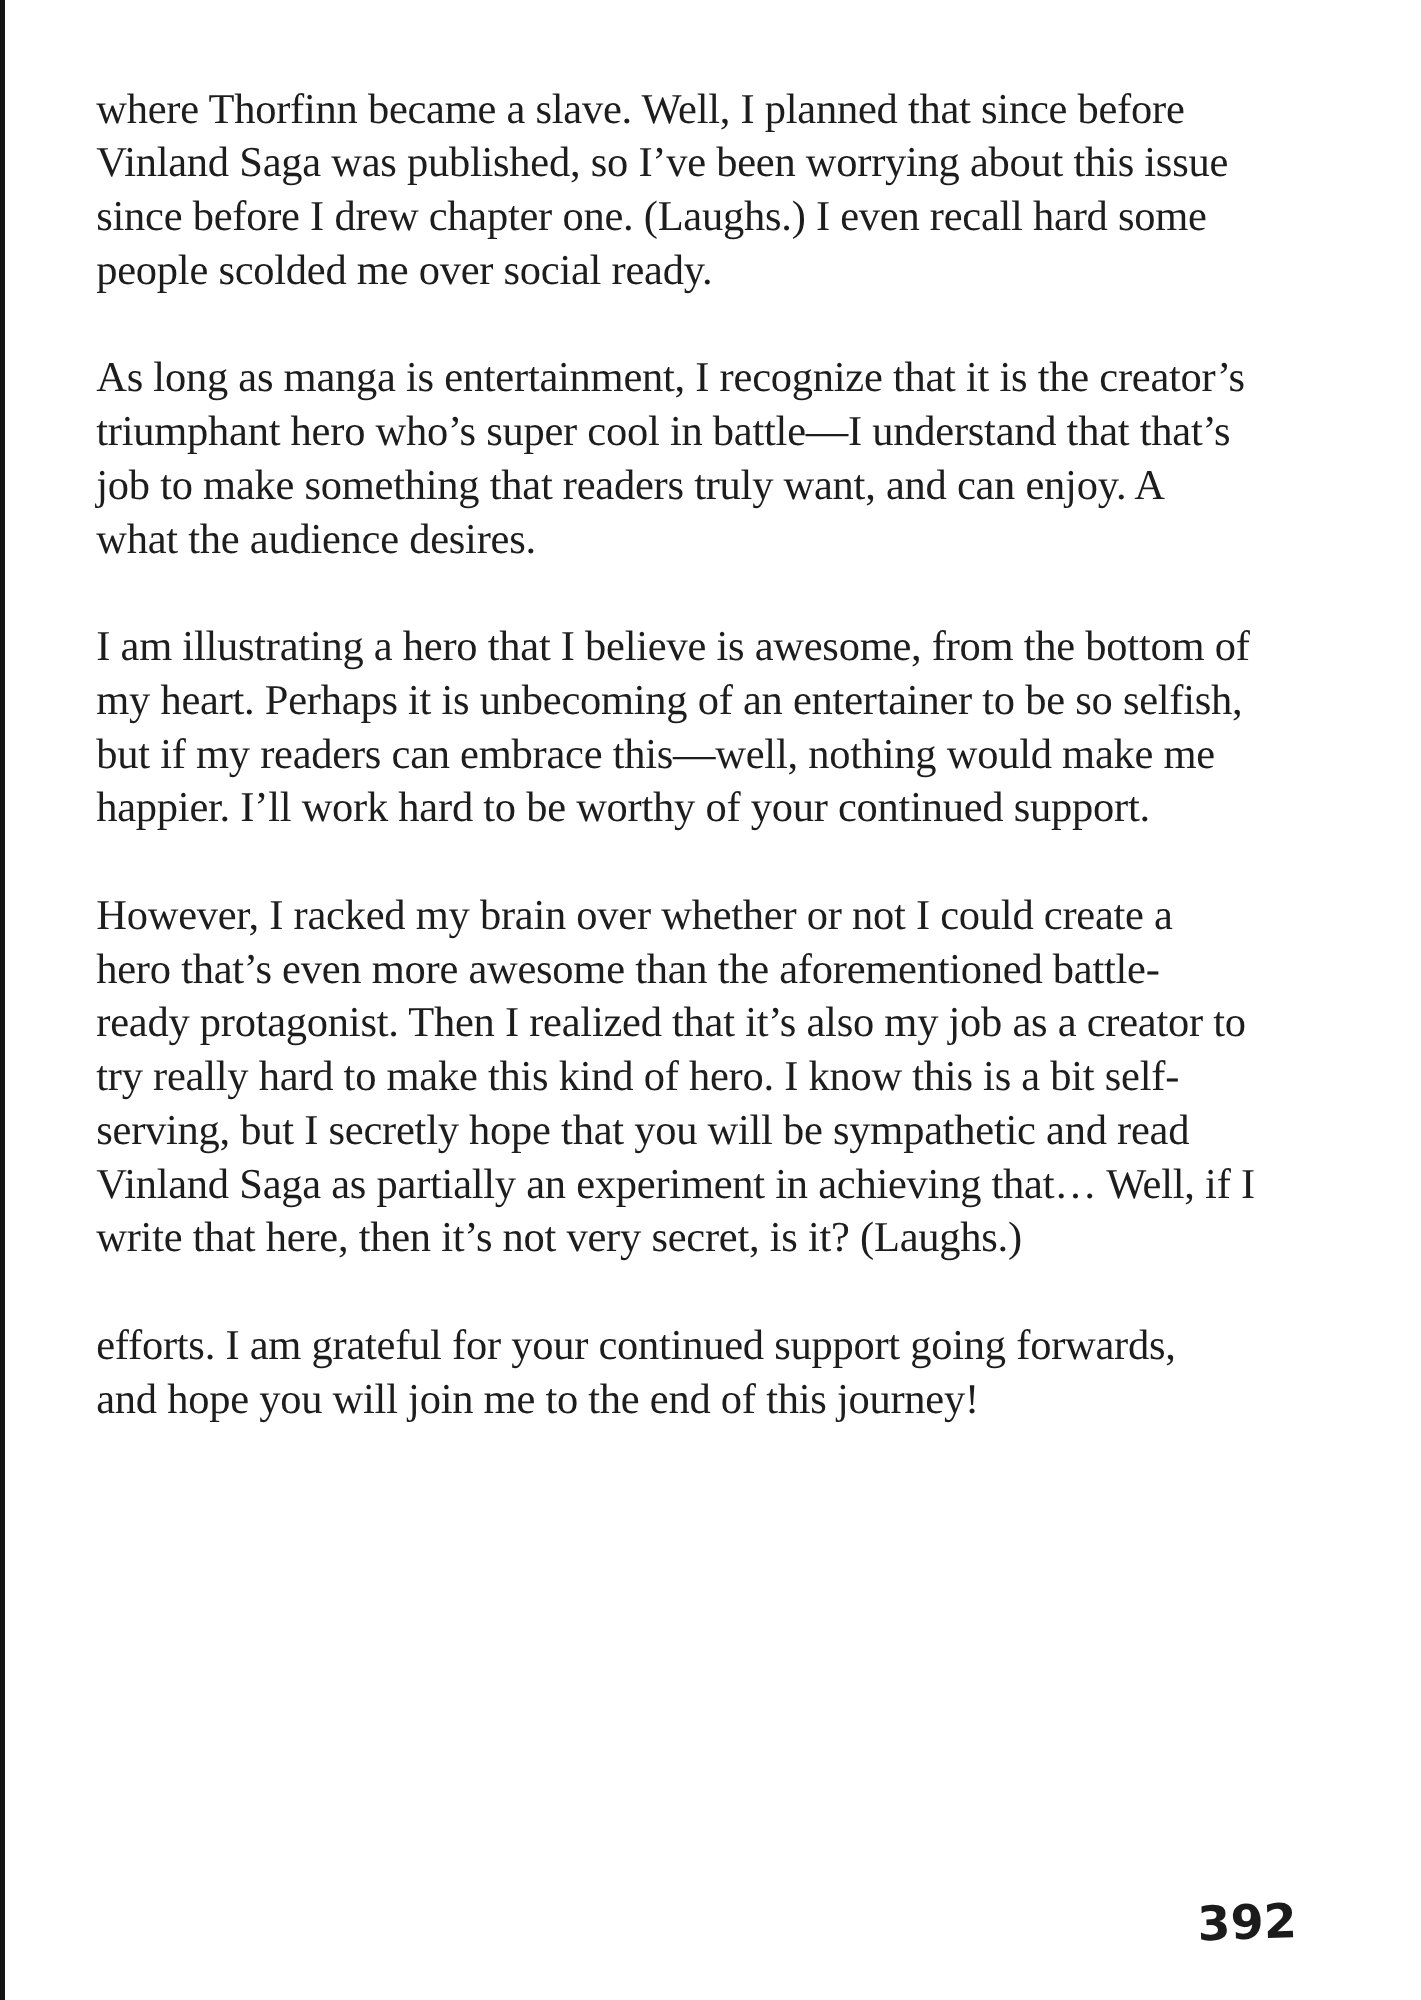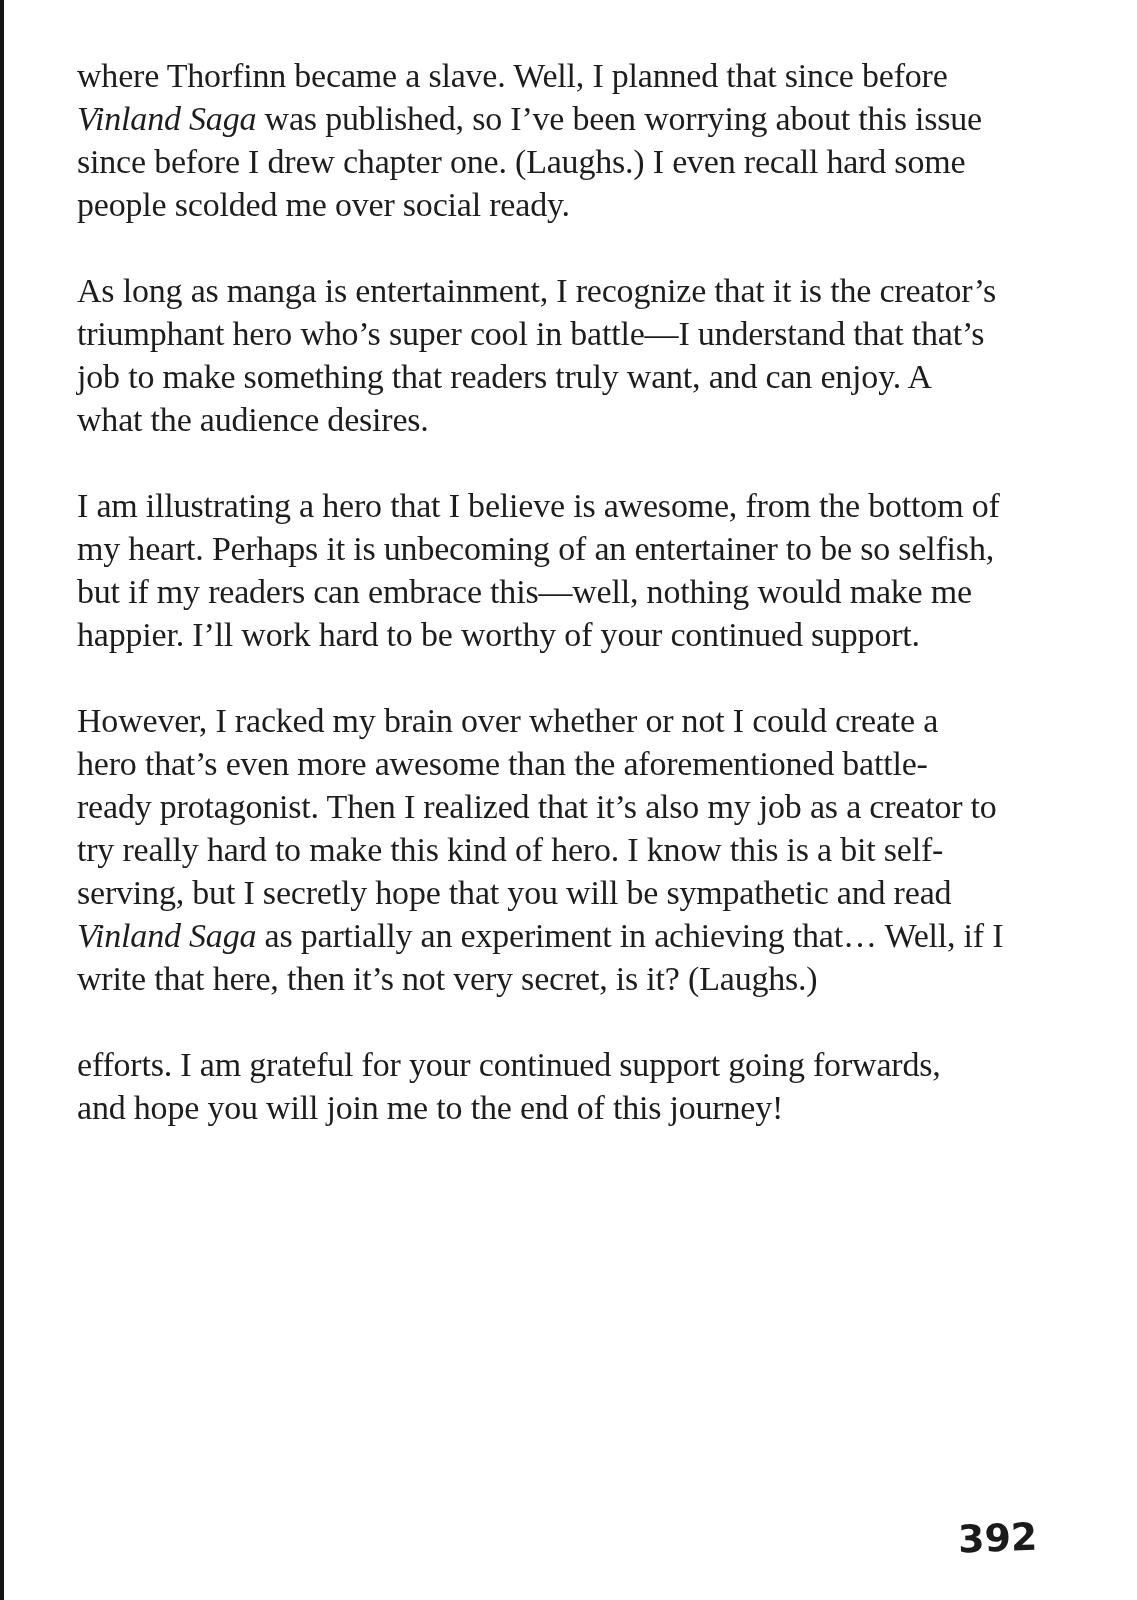--- a/index.html
+++ b/index.html
@@ -18,35 +18,34 @@
     position: absolute;
     left: 0;
     top: 0;
     width: 4px;
     height: 1600px;
     background: #141414;
   }
   .text-block {
     position: absolute;
     left: 77px;
-    top: 54px;
+    top: 66px;
     color: #1d1d1d;
     font-size: 34px;
     line-height: 43px;
     white-space: nowrap;
     letter-spacing: -0.2px;
   }
   .paragraph {
     margin: 0 0 43px 0;
   }
   .line {
     height: 43px;
   }
   .italic {
-    font-style: italic;
   }
   .page-number {
     position: absolute;
     right: 100px;
     top: 1516px;
     font-family: "DejaVu Sans", sans-serif;
     font-weight: 700;
     font-size: 38px;
     color: #1b1b1b;
     transform: rotate(-2deg);

